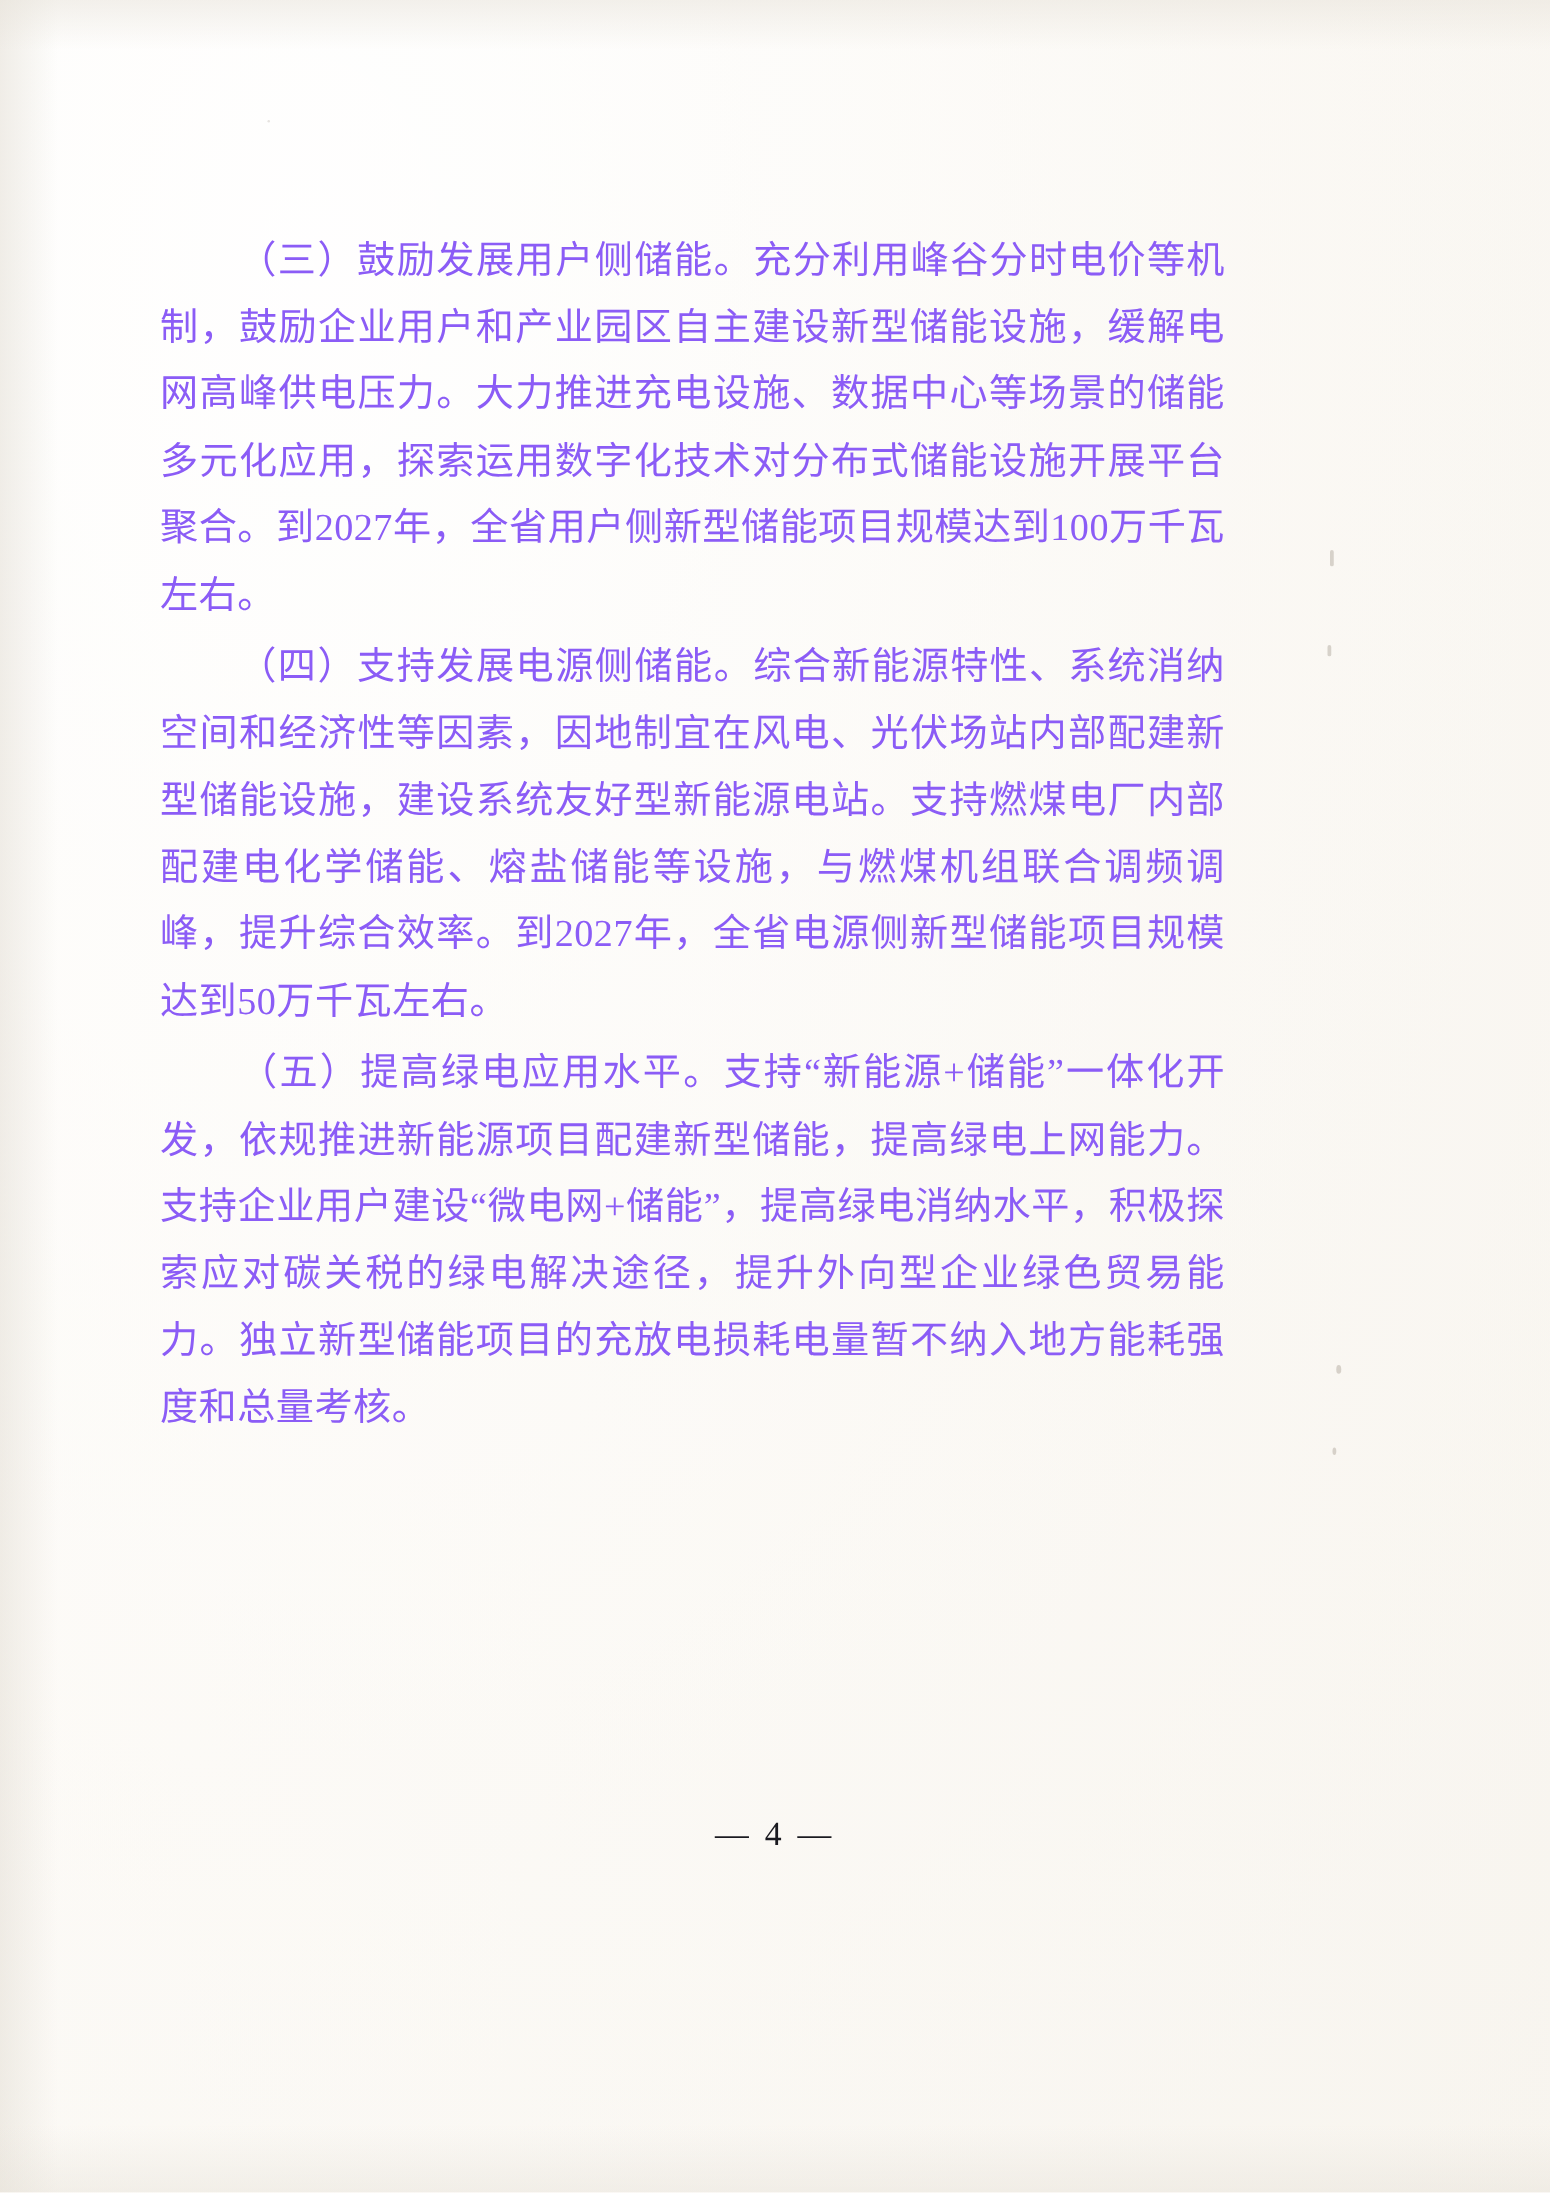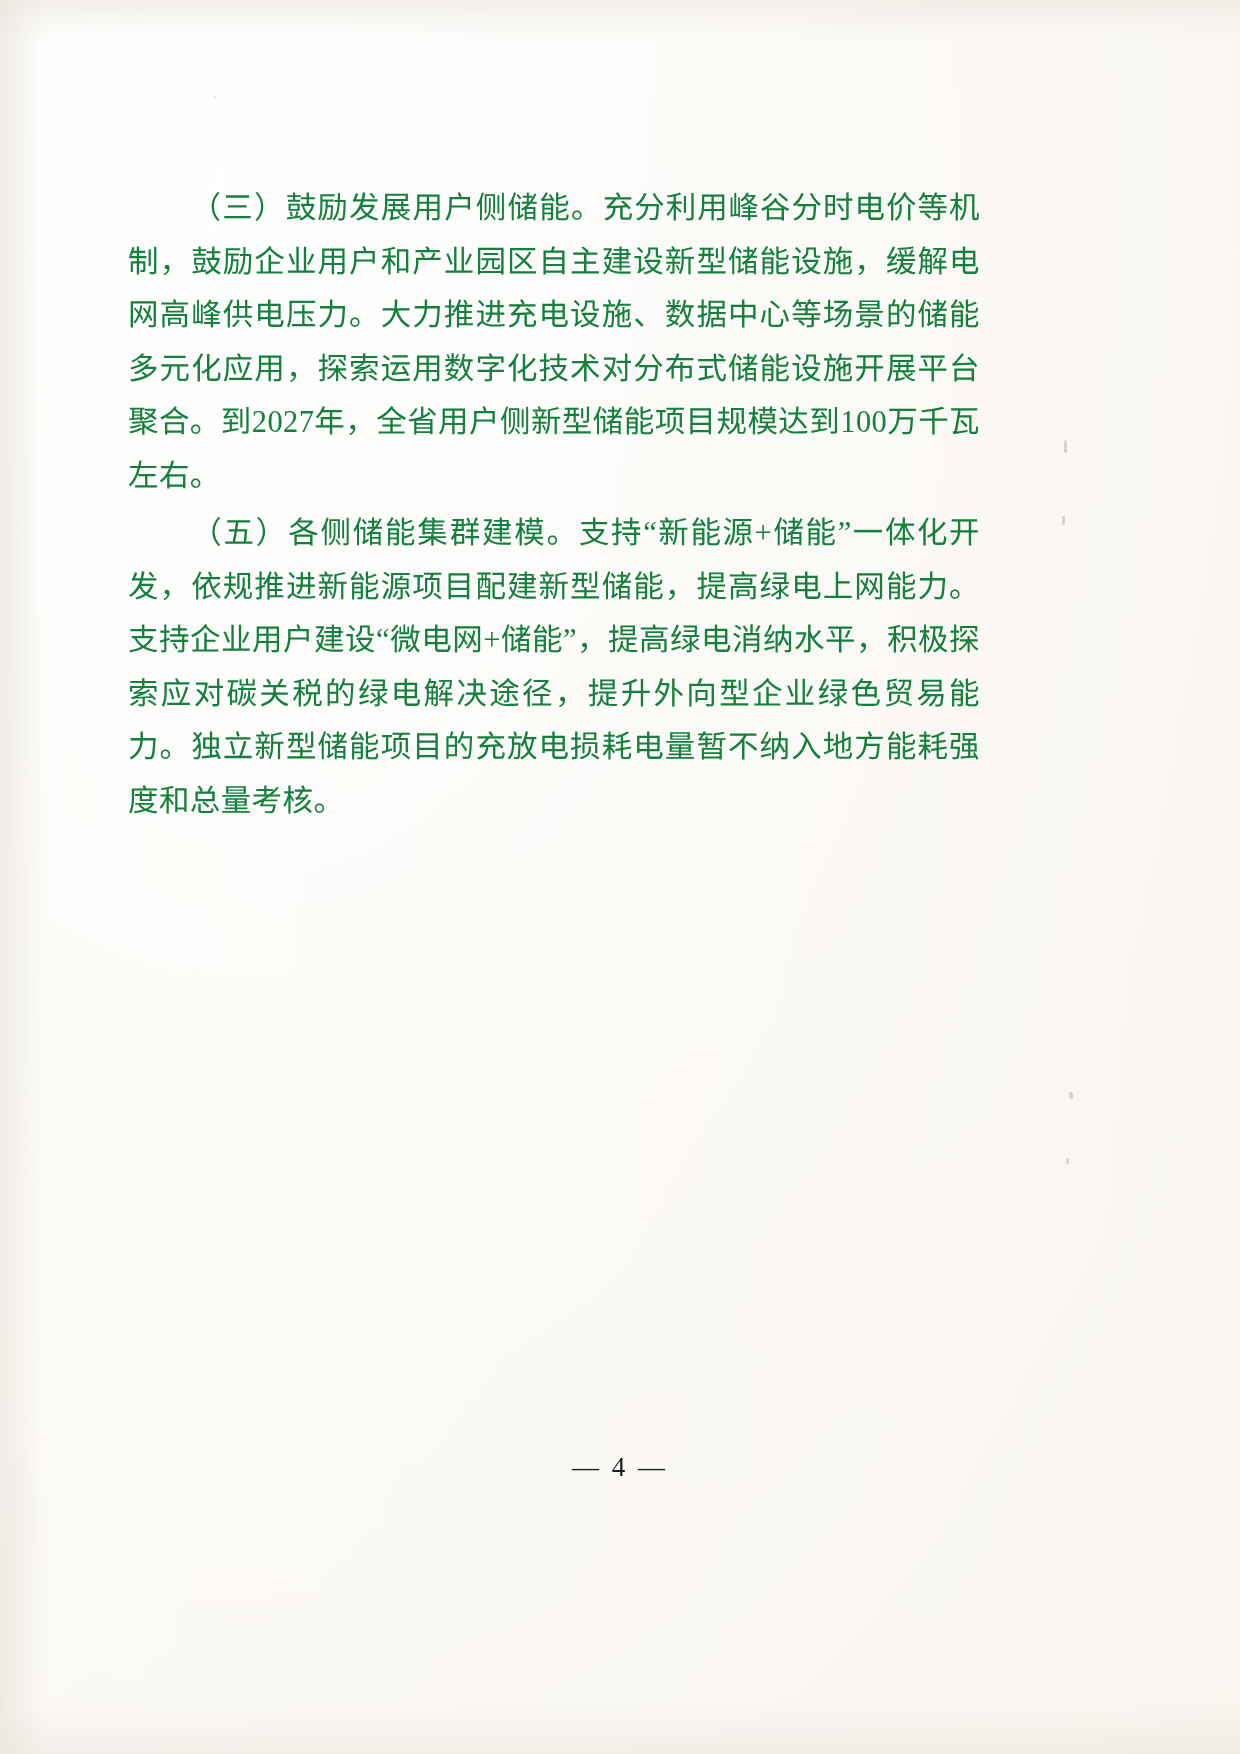--- a/index.html
+++ b/index.html
@@ -41,21 +41,21 @@
     width: 852px;
   }
 
   p.para {
     margin: 0 0 4px 0;
     font-size: 30.5px;
     line-height: 53.5px;
     letter-spacing: 0.4px;
     text-align: justify;
     text-justify: inter-ideograph;
-    color: #15803d;
+    color: #8b5cf6;
     text-indent: 0;
   }
 
   p.para .indent {
     display: inline-block;
     width: 0px;
   }
 
   .lead {
     font-weight: 600;
@@ -117,23 +117,26 @@
 <div class="edge-bottom"></div>
 
 <div class="page-inner">
 
   <div class="content">
 
     <p class="para" style="text-indent: 62px;">
       <span class="indent"></span><span class="lead">（三）鼓励发展用户侧储能。</span><span>充分利用峰谷分时电价等机制，鼓励企业用户和产业园区自主建设新型储能设施，缓解电网高峰供电压力。大力推进充电设施、数据中心等场景的储能多元化应用，探索运用数字化技术对分布式储能设施开展平台聚合。到2027年，全省用户侧新型储能项目规模达到100万千瓦左右。</span>
     </p>
 
+    <p class="para" style="text-indent: 62px;">
+      <span class="indent"></span><span class="lead">（四）支持发展电源侧储能。</span><span>综合新能源特性、系统消纳空间和经济性等因素，因地制宜在风电、光伏场站内部配建新型储能设施，建设系统友好型新能源电站。支持燃煤电厂内部配建电化学储能、熔盐储能等设施，与燃煤机组联合调频调峰，提升综合效率。到2027年，全省电源侧新型储能项目规模达到50万千瓦左右。</span>
+    </p>
 
     <p class="para" style="text-indent: 62px;">
-      <span class="indent"></span><span class="lead">（五）各侧储能集群建模。</span><span>支持“新能源+储能”一体化开发，依规推进新能源项目配建新型储能，提高绿电上网能力。支持企业用户建设“微电网+储能”，提高绿电消纳水平，积极探索应对碳关税的绿电解决途径，提升外向型企业绿色贸易能力。独立新型储能项目的充放电损耗电量暂不纳入地方能耗强度和总量考核。</span>
+      <span class="indent"></span><span class="lead">（五）提高绿电应用水平。</span><span>支持“新能源+储能”一体化开发，依规推进新能源项目配建新型储能，提高绿电上网能力。支持企业用户建设“微电网+储能”，提高绿电消纳水平，积极探索应对碳关税的绿电解决途径，提升外向型企业绿色贸易能力。独立新型储能项目的充放电损耗电量暂不纳入地方能耗强度和总量考核。</span>
     </p>
 
 
   </div>
 
   <div class="footer">— 4 —</div>
 
   <div class="speck s1"></div>
   <div class="speck s2"></div>
   <div class="speck s3"></div>

